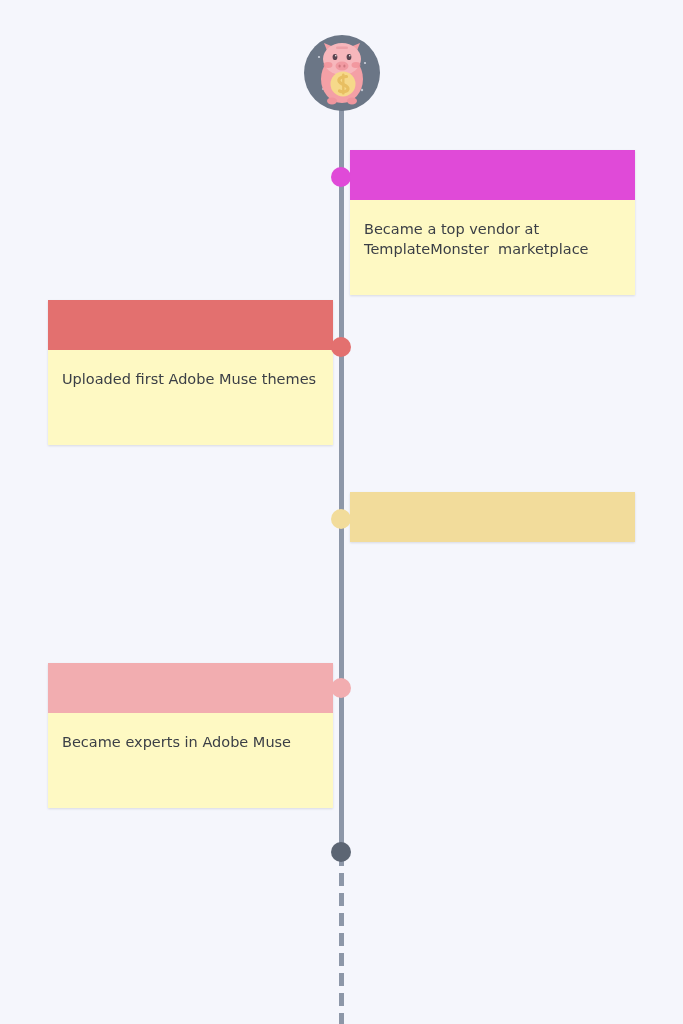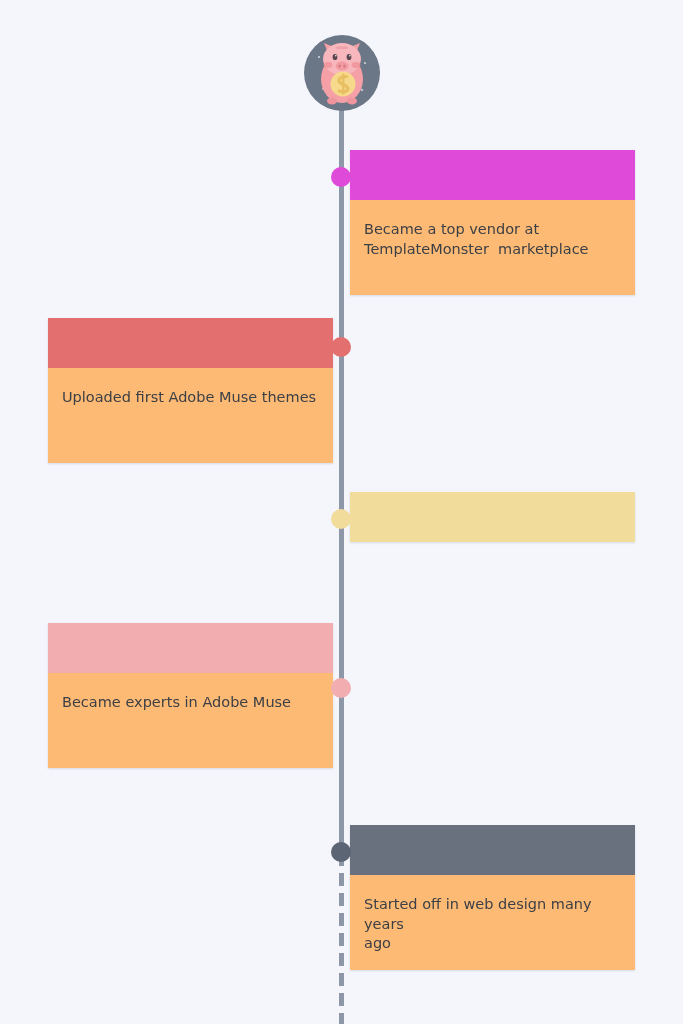--- a/index.html
+++ b/index.html
@@ -65,21 +65,21 @@
     height: 20px;
     border-radius: 50%;
     left: 331px;
     z-index: 5;
   }
 
   
   .card {
     position: absolute;
     width: 285px;
-    background: #fdba74;
+    background: #fef9c3;
     box-shadow: 0 1px 2px rgba(120,125,145,0.22);
     z-index: 3;
   }
   .card.right { left: 350px; }
   .card.left  { left: 48px; }
 
   .card-header {
     height: 50px;
     width: 100%;
   }
@@ -151,39 +151,32 @@
   <div class="node-dot" style="top: 842px; background: rgb(92, 101, 115);"></div>
 
   <div class="card right" style="top: 150px;">
     <div class="card-header" style="background: rgb(224, 74, 216);"></div>
     <div class="card-body">
       <p class="card-text">Became a top vendor at
 TemplateMonster  marketplace</p>
     </div>
   </div>
 
-  <div class="card left" style="top: 318px;">
+  <div class="card left" style="top: 300px;">
     <div class="card-header" style="background: rgb(227, 112, 111);"></div>
     <div class="card-body">
       <p class="card-text">Uploaded first Adobe Muse themes</p>
     </div>
   </div>
 
   <div class="card right" style="top: 492px;">
     <div class="card-header" style="background: rgb(242, 220, 155);"></div>
   </div>
 
-  <div class="card left" style="top: 623px;">
+  <div class="card left" style="top: 663px;">
     <div class="card-header" style="background: rgb(242, 173, 176);"></div>
     <div class="card-body">
       <p class="card-text">Became experts in Adobe Muse</p>
     </div>
   </div>
 
-  <div class="card right" style="top: 825px;">
-    <div class="card-header" style="background: rgb(104, 113, 125);"></div>
-    <div class="card-body">
-      <p class="card-text">Started off in web design many years
-ago</p>
-    </div>
-  </div>
 
 </div>
 
 </body></html>

